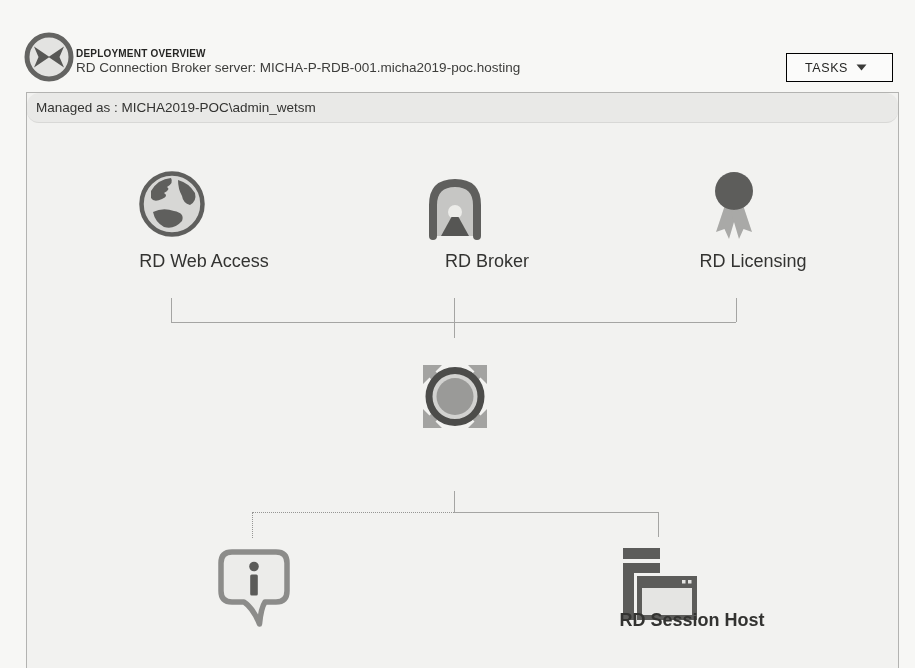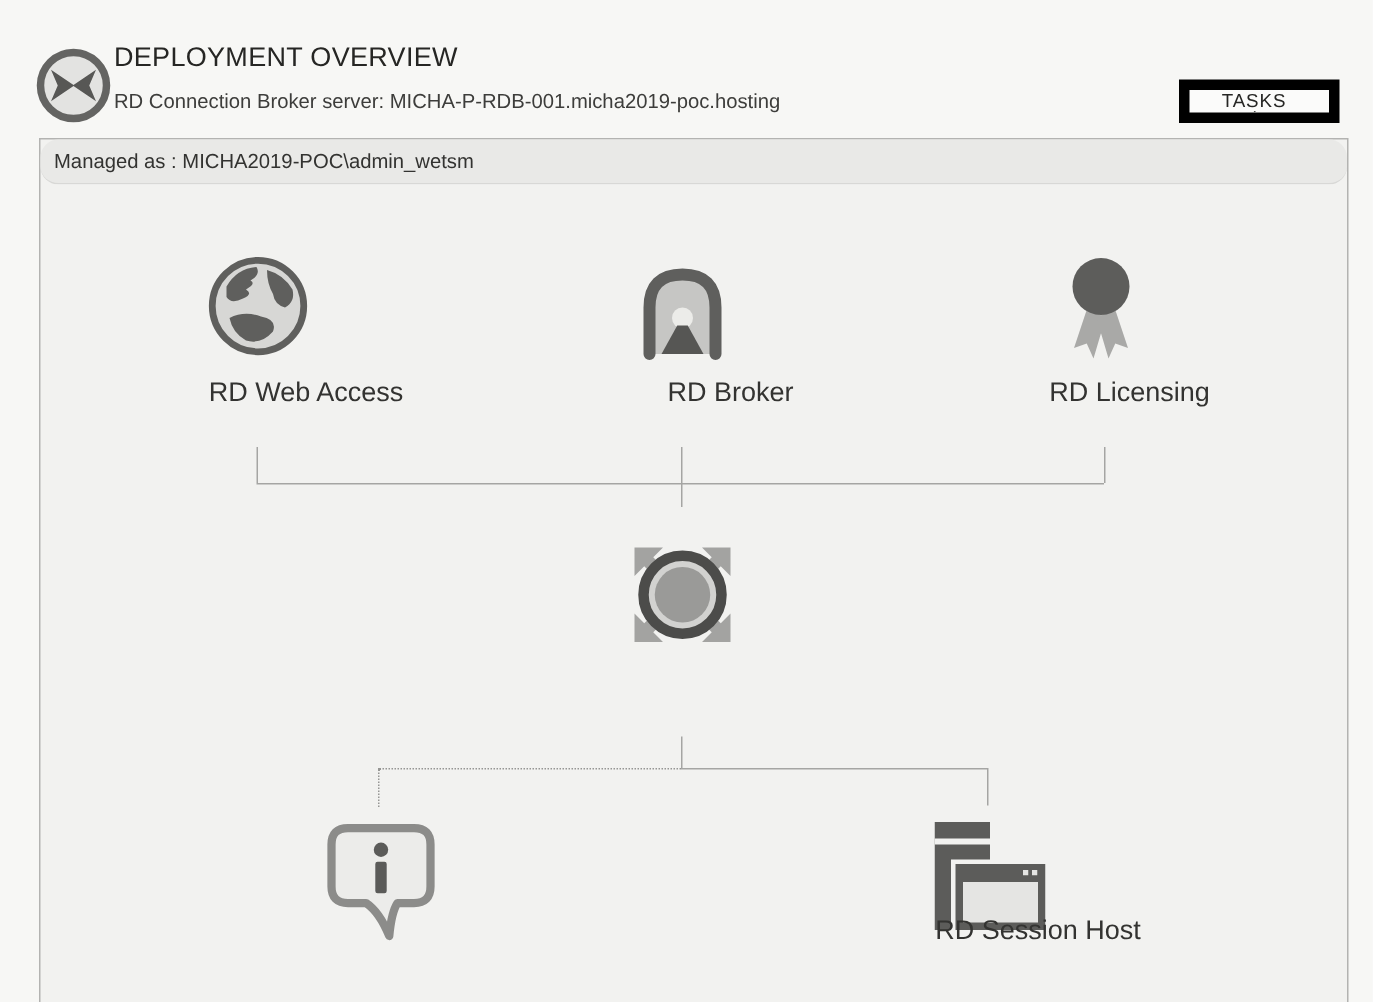--- a/index.html
+++ b/index.html
@@ -4,32 +4,32 @@
 <style>
   html,body{margin:0;padding:0;}
   body{font-family:"Liberation Sans","DejaVu Sans",sans-serif;}
   .screen{
     position:relative;width:915px;height:668px;overflow:hidden;
     background:#f7f7f5;
   }
   
   .logo{position:absolute;left:23px;top:31px;width:52px;height:52px;}
   .title{
-    position:absolute;left:76px;top:28px;
-    font-size:18px;font-weight:normal;color:#262624;letter-spacing:.2px;
+    position:absolute;left:76px;top:48px;
+    font-size:10px;font-weight:bold;color:#262624;letter-spacing:.2px;
   }
   .subtitle{
     position:absolute;left:76px;top:60px;
     font-size:13.5px;color:#3d3d3b;
   }
   .tasks-btn{
     position:absolute;left:786px;top:53px;width:107px;height:29px;
-    background:#fbfbfa;border:7px solid #000000;box-sizing:border-box;
+    background:#fbfbfa;border:1px solid #000000;box-sizing:border-box;
     display:flex;align-items:center;justify-content:space-between;
-    padding:0 25px 0 18px;cursor:pointer;font-family:inherit;flex-direction:column;
+    padding:0 25px 0 18px;cursor:pointer;font-family:inherit;
   }
   .tasks-btn span{font-size:12.5px;color:#262624;letter-spacing:.6px;}
   
   .tile{
     position:absolute;left:26px;top:92px;width:873px;height:600px;
     background:#f2f2f0;border:1px solid #b3b3b1;box-sizing:border-box;
   }
   .managed-bar{
     height:29px;line-height:29px;background:#e9e9e7;
     border-bottom:1px solid #d8d8d6;
@@ -122,15 +122,15 @@
 
   <svg class="icon" style="left:623px;top:548px;" width="74" height="72" viewBox="0 0 74 72">
     <rect x="0" y="0" width="37" height="72" fill="#5c5c5a"></rect>
     <rect x="0" y="11" width="37" height="4" fill="#f2f2f0"></rect>
     <rect x="11" y="25" width="63" height="47" fill="#f2f2f0"></rect>
     <rect x="14" y="28" width="60" height="44" fill="#5c5c5a"></rect>
     <rect x="19" y="40" width="50" height="27" fill="#e5e5e3"></rect>
     <rect x="59" y="32" width="3.5" height="3.5" fill="#e5e5e3"></rect>
     <rect x="65" y="32" width="3.5" height="3.5" fill="#e5e5e3"></rect>
   </svg>
-  <div class="node-label" style="left:660px;top:610px;">RD Session Host</div>
+  <div class="node-label" style="left:660px;top:610px;font-weight:bold;">RD Session Host</div>
 
 </div>
 
 </body></html>

